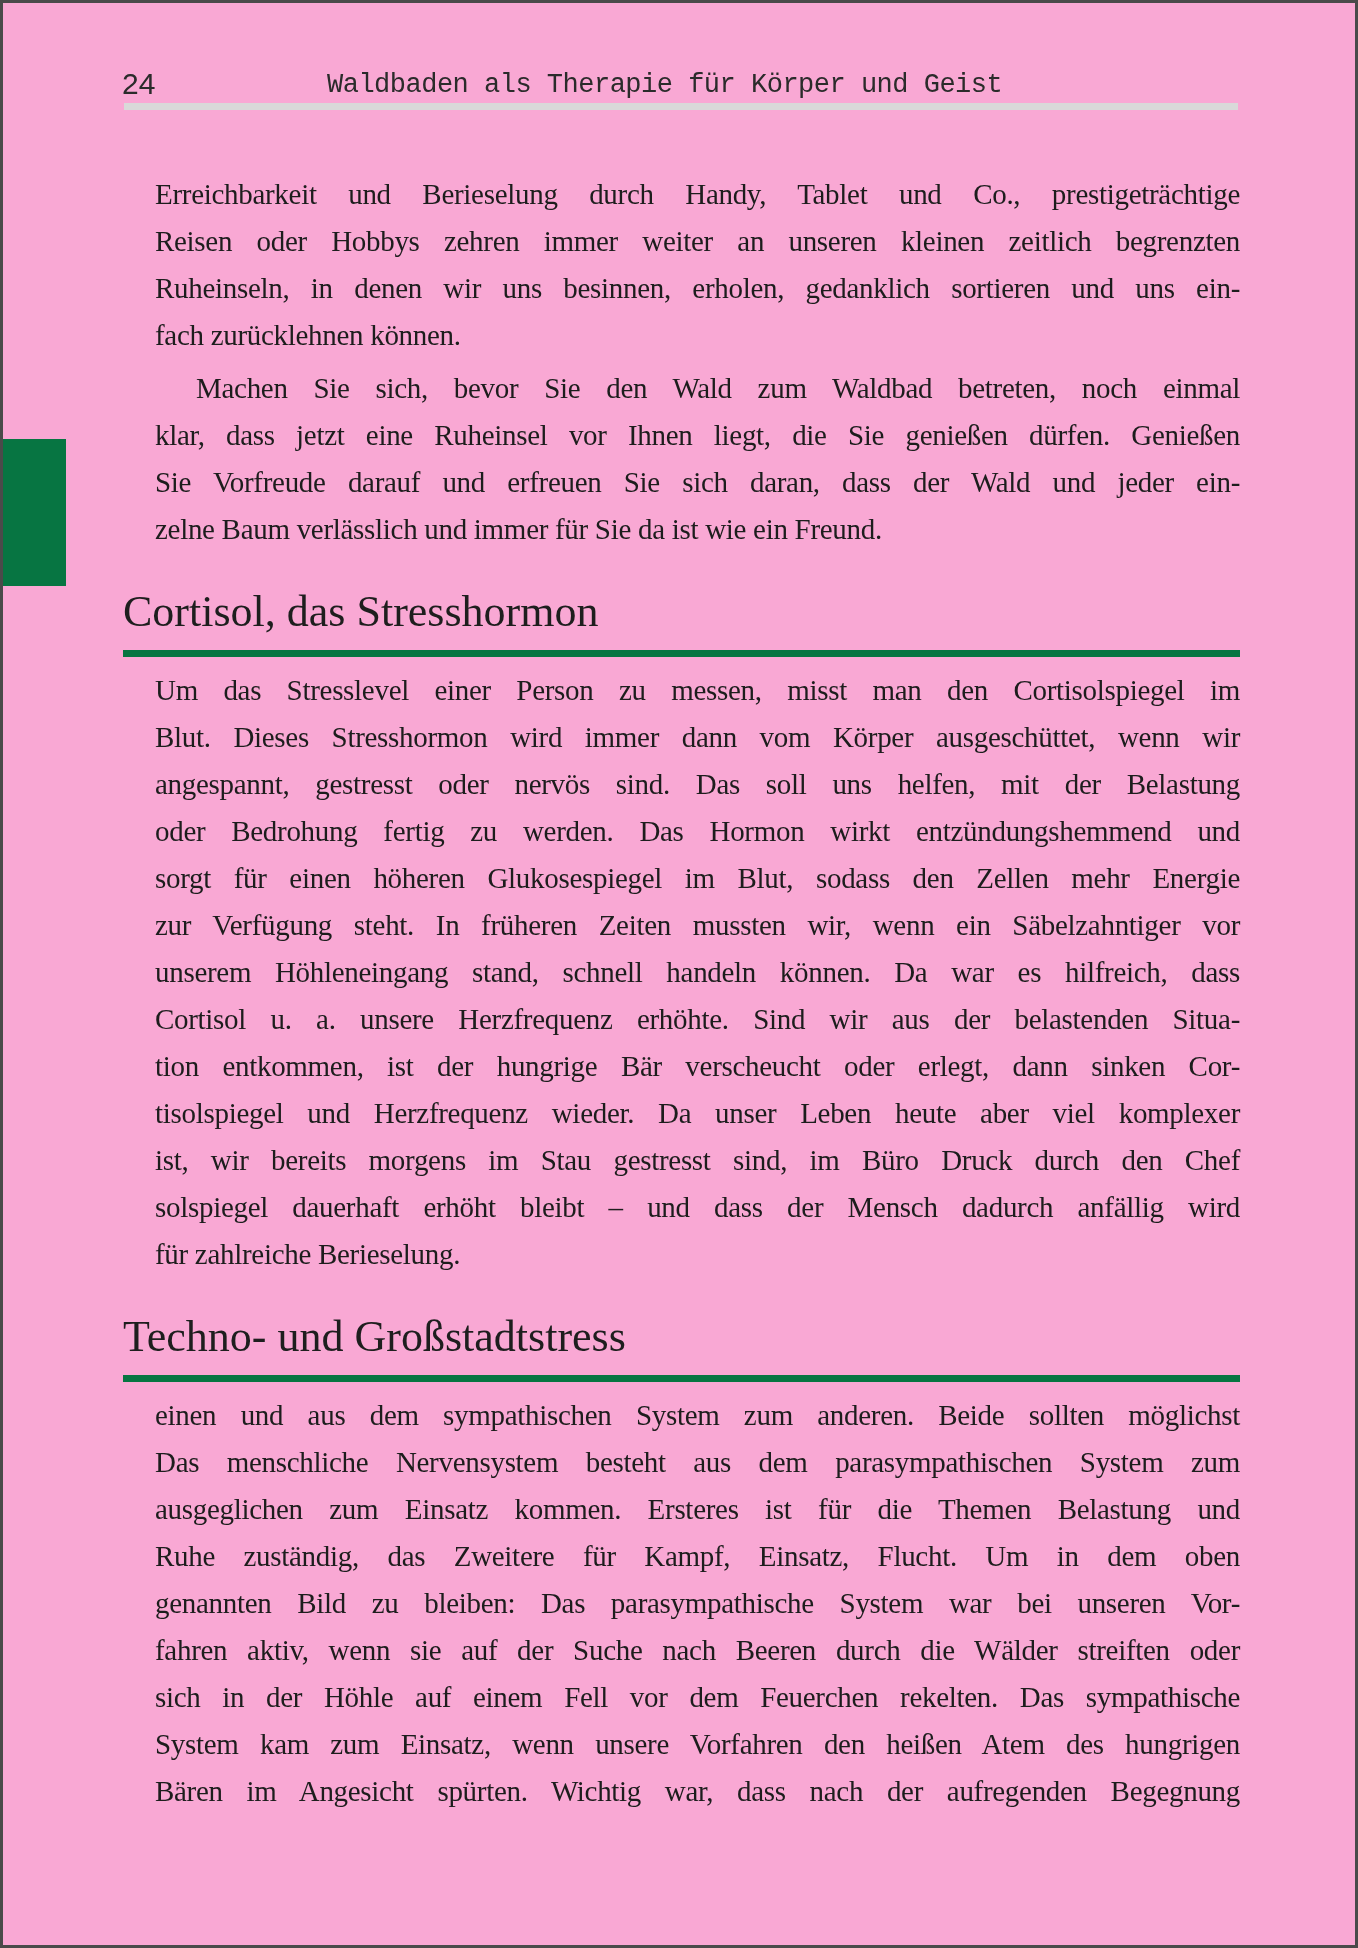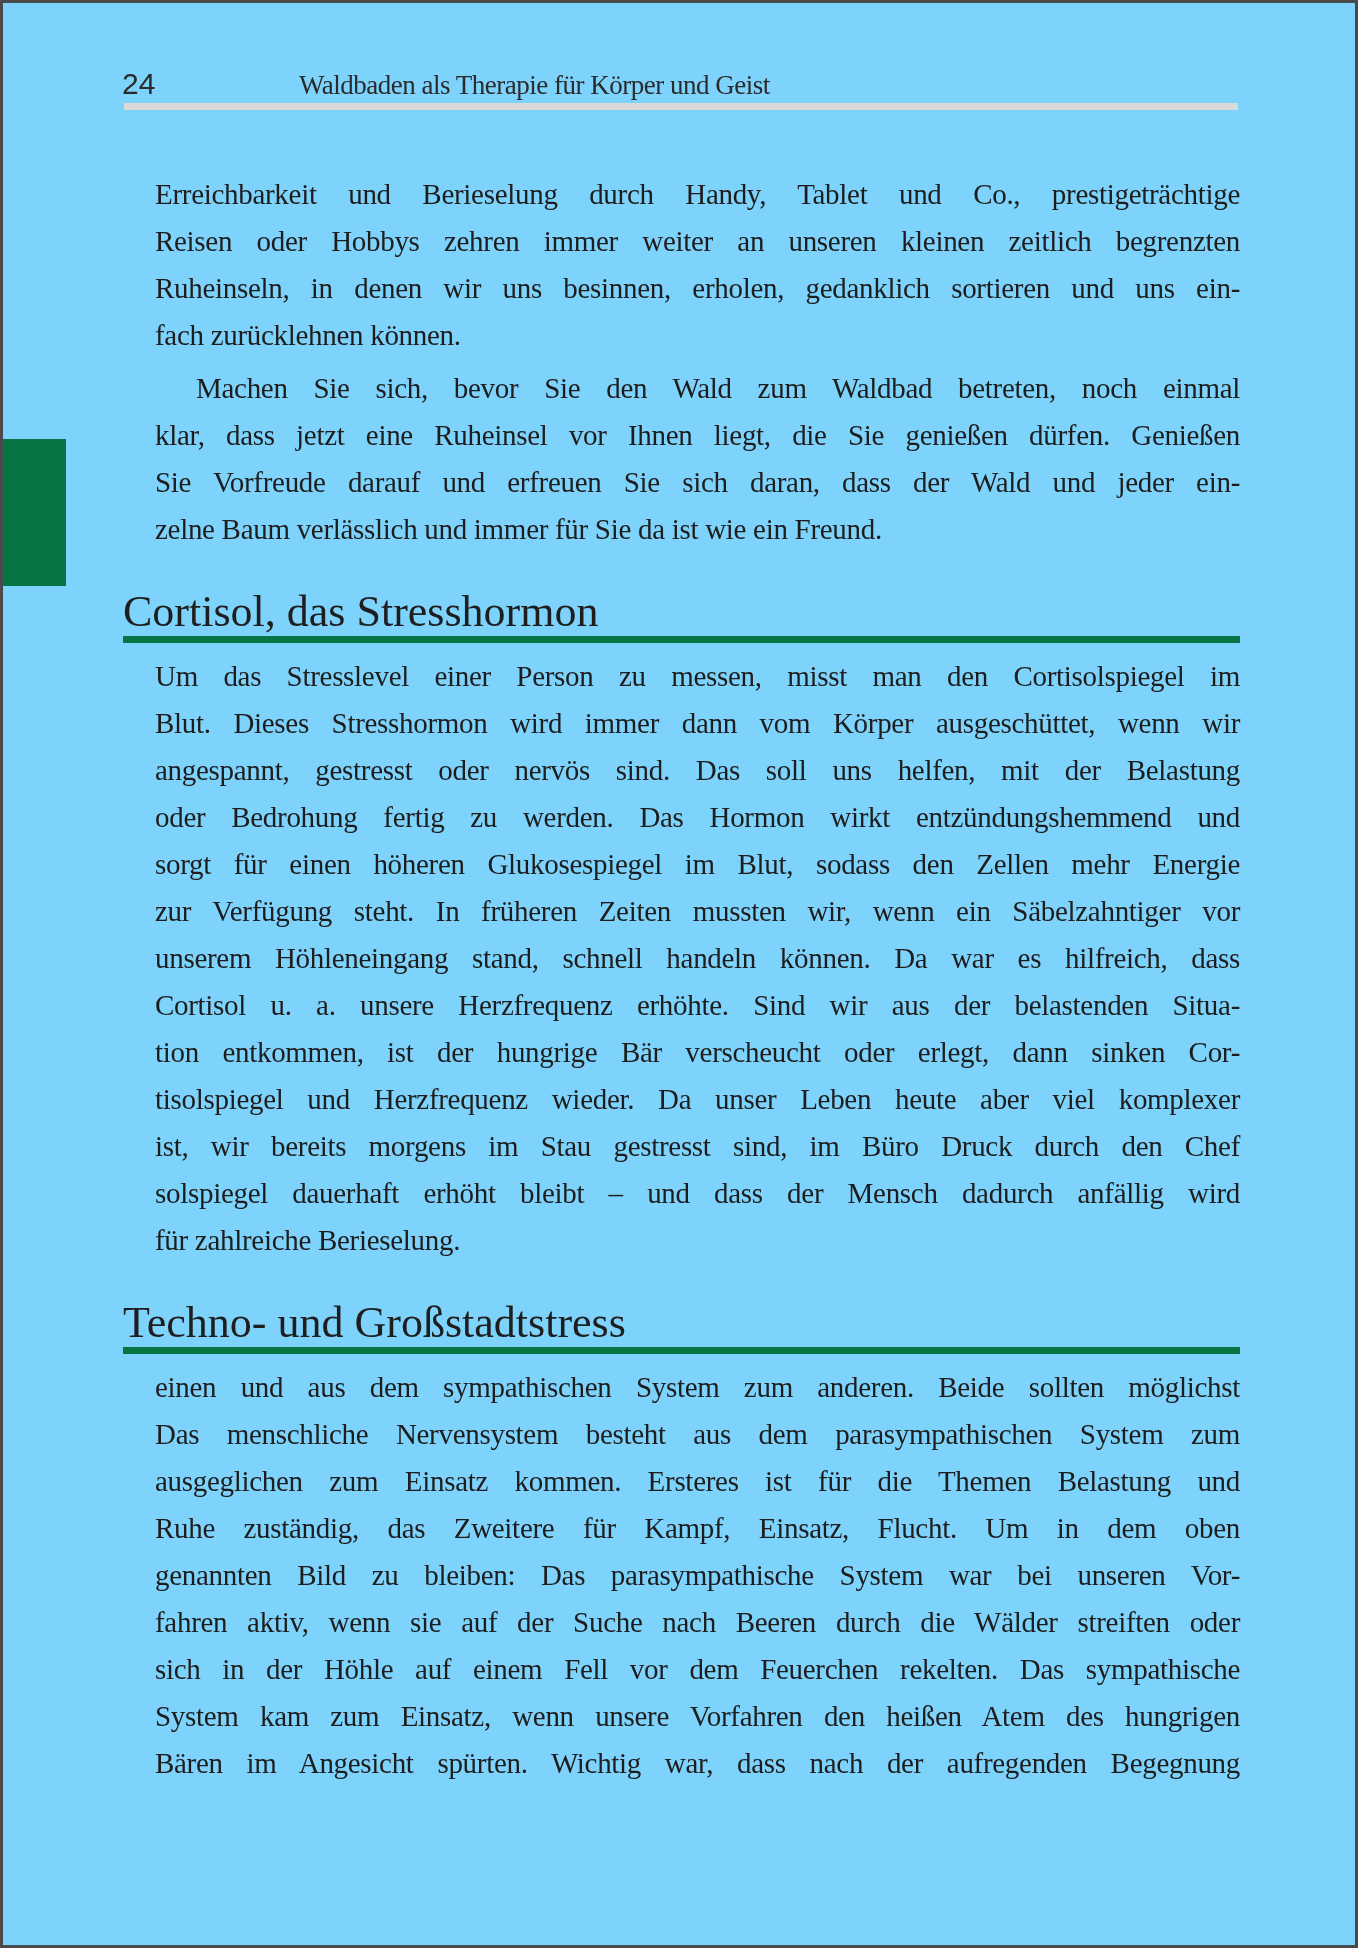--- a/index.html
+++ b/index.html
@@ -5,36 +5,36 @@
   :root{
     --green:#077542;
     --rule-gray:#d9d9d9;
     --border-gray:#4a4a4a;
     --ink:#1d1d1d;
   }
   html,body{margin:0;padding:0;background:#ffffff;}
   .page{
     position:relative;
     width:1358px;height:1948px;
-    background:#7dd3fc;
+    background:#f9a8d4;
     border:3px solid var(--border-gray);
     box-sizing:border-box;
     overflow:hidden;
     font-family:"Liberation Serif", serif;
     color:var(--ink);
   }
   
   .pagenum{
     position:absolute;left:119px;top:64px;
     font-family:"Liberation Sans", sans-serif;
     font-size:30px;line-height:34px;color:#2b2b2b;
   }
   .running-title{
-    position:absolute;left:296px;top:66px;
-    font-family:Liberation Serif, serif;
+    position:absolute;left:324px;top:66px;
+    font-family:Liberation Mono, monospace;
     font-size:27px;line-height:32px;letter-spacing:-0.5px;color:#2b2b2b;
     white-space:nowrap;
   }
   .header-rule{
     position:absolute;left:121px;top:100px;
     width:1114px;height:7px;
     background:var(--rule-gray);
   }
   
   .chapter-marker{
@@ -55,21 +55,21 @@
     text-align-last:justify;
     margin-left:32px;
   }
   .line.end{text-align-last:left;}
   .section-heading{
     font-family:"Liberation Serif", serif;
     font-weight:400;
     font-size:44px;line-height:46px;letter-spacing:0;
     color:#1e1e1e;
     margin:36px 0 10px 0;
-    padding-bottom:1px;
+    padding-bottom:15px;
     border-bottom:7px solid var(--green);
   }
 </style>
 </head>
 <body>
 
 <div class="page">
   <span class="pagenum">24</span>
   <span class="running-title">Waldbaden als Therapie für Körper und Geist</span>
   <div class="header-rule"></div>

